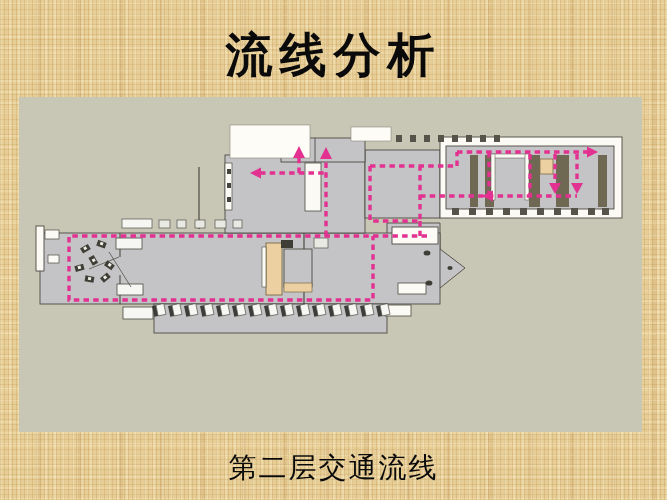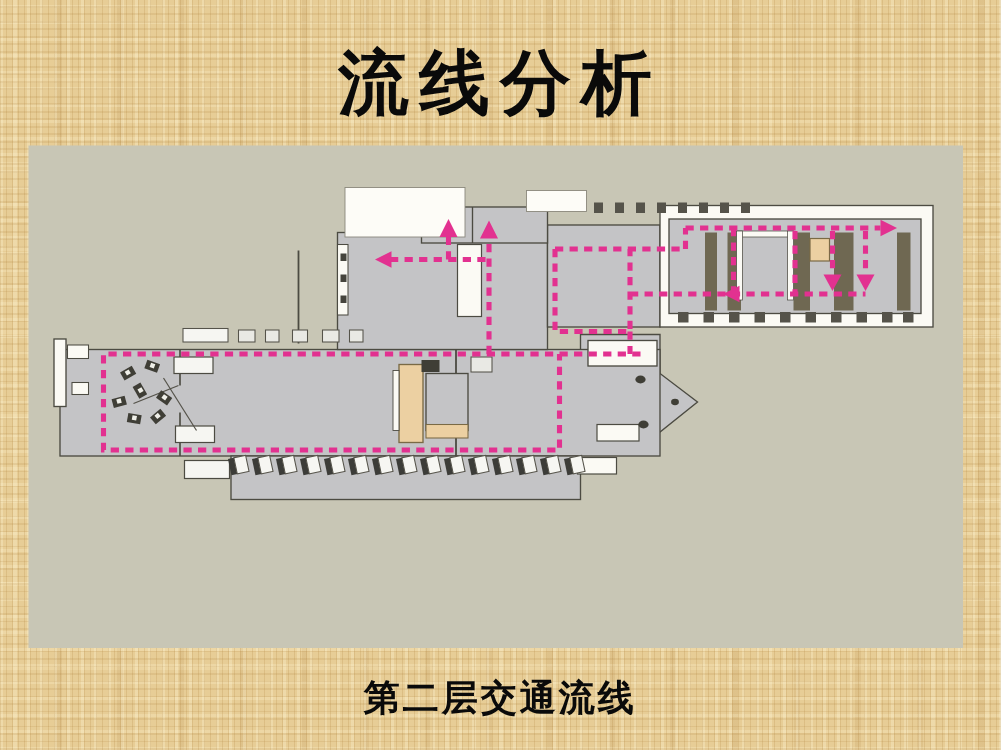--- a/index.html
+++ b/index.html
@@ -25,21 +25,21 @@
   }
   .panel{
     position:absolute;left:19px;top:97px;
     width:623px;height:335px;
     background:#c8c6b5;
   }
   .panel svg{display:block;width:623px;height:335px;}
   .caption{
     position:absolute;top:449px;left:0;right:0;
     margin:0;text-align:center;
-    font-size:24px;font-weight:700;letter-spacing:2px;
+    font-size:28px;font-weight:400;letter-spacing:2px;
     color:#0a0a0a;
   }
 </style>
 </head>
 <body>
 
 <div class="slide">
 
   <h1 class="title">流线分析</h1>
 

